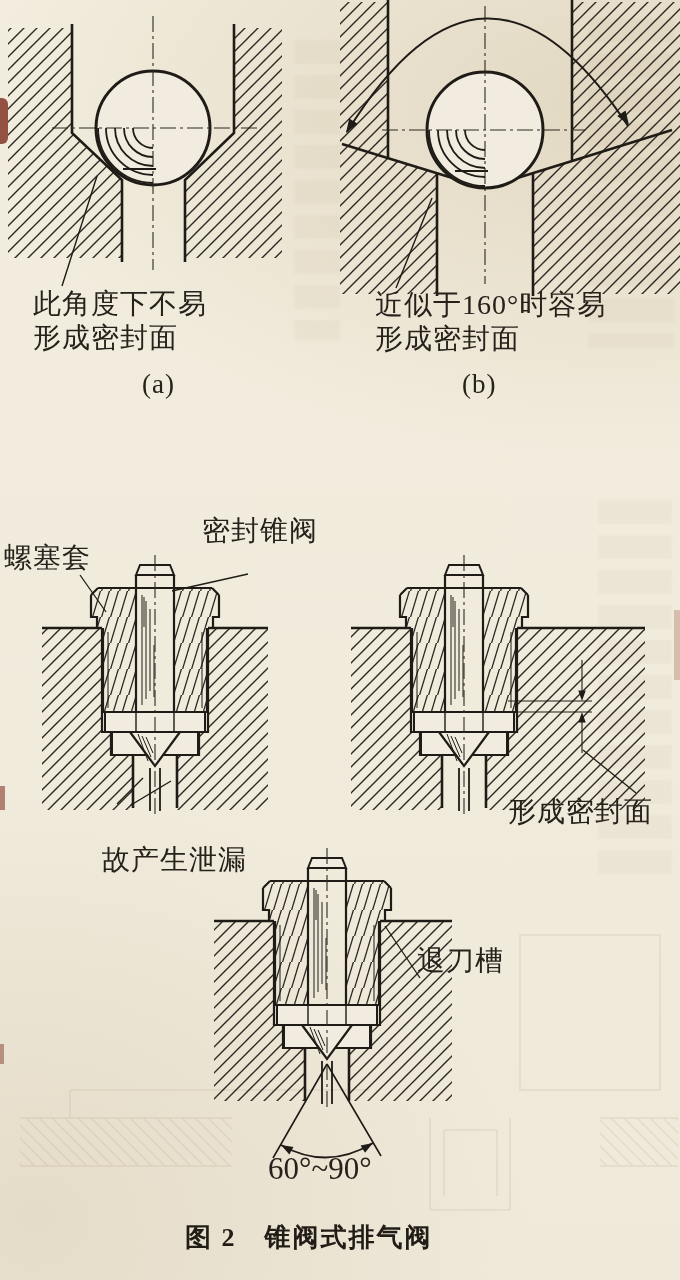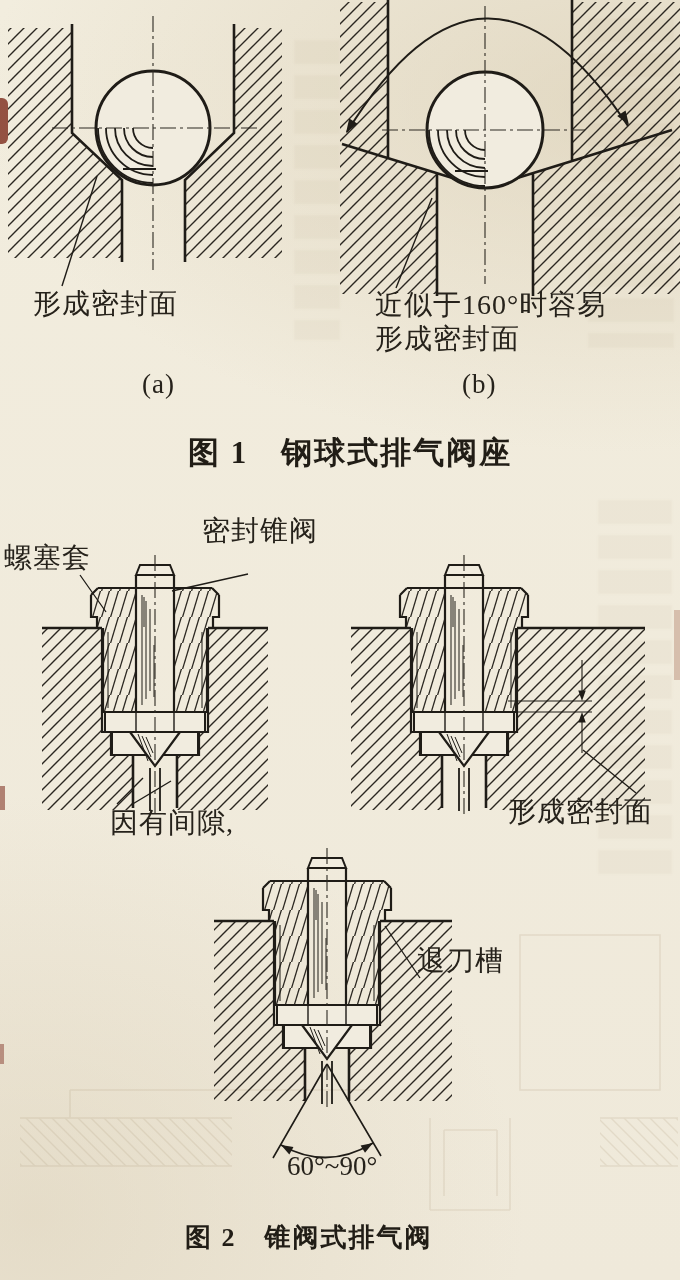--- a/index.html
+++ b/index.html
@@ -135,41 +135,41 @@
       <use href="#cva" transform="translate(327,858)"></use>
       <path class="ln" stroke-width="1.3" d="M385,926 L420,978"></path>
       <path class="ln" stroke-width="1.6" d="M327,1064 L273,1158 M327,1064 L381,1156"></path>
       <path class="ln" stroke-width="1.8" d="M281,1145 Q327,1171 373,1143"></path>
       <use href="#arw" transform="translate(281,1145) rotate(209) scale(0.85)"></use>
       <use href="#arw" transform="translate(373,1143) rotate(-31) scale(0.85)"></use>
     </g>
   </svg>
 
   <div class="lbl" style="left:33px;top:287px">
+    <div>此角度下不易</div>
     <div>形成密封面</div>
   </div>
   <div class="lbl" style="left:142px;top:368px;font-size:27px">(a)</div>
 
   <div class="lbl" style="left:375px;top:288px">
     <div>近似于160°时容易</div>
     <div>形成密封面</div>
   </div>
   <div class="lbl" style="left:462px;top:368px;font-size:27px">(b)</div>
 
-  <div class="cap" style="left:188px;top:432px">图 1　钢球式排气阀座</div>
 
   <div class="lbl" style="left:4px;top:541px">螺塞套</div>
   <div class="lbl" style="left:202px;top:514px">密封锥阀</div>
 
-  <div class="lbl" style="left:110px;top:806px">因有间隙,</div>
+  <div class="lbl" style="left:102px;top:843px">故产生泄漏</div>
 
   <div class="lbl" style="left:508px;top:795px">形成密封面</div>
   <div class="lbl" style="left:417px;top:944px">退刀槽</div>
 
-  <div class="lbl" style="left:287px;top:1150px;font-size:27px;letter-spacing:0">60°~90°</div>
+  <div class="lbl" style="left:268px;top:1150px;font-size:31px;letter-spacing:0">60°~90°</div>
 
   <div class="cap" style="left:185px;top:1220px;font-size:26px">图 2　锥阀式排气阀</div>
 
   <div class="artifact" style="left:0;top:98px;width:8px;height:46px;background:#7c2a1c;opacity:.8;border-radius:0 6px 6px 0"></div>
   <div class="artifact" style="left:0;top:786px;width:5px;height:24px;background:#7c2a1c;opacity:.55"></div>
   <div class="artifact" style="left:674px;top:610px;width:6px;height:70px;background:#b07a64;opacity:.4"></div>
   <div class="artifact" style="left:0;top:1044px;width:4px;height:20px;background:#7c2a1c;opacity:.45"></div>
 
 </div>
 

